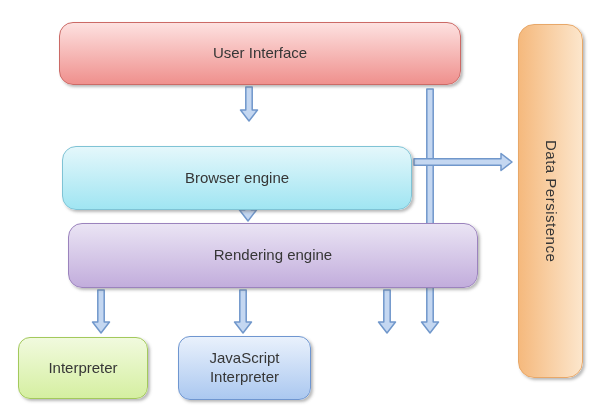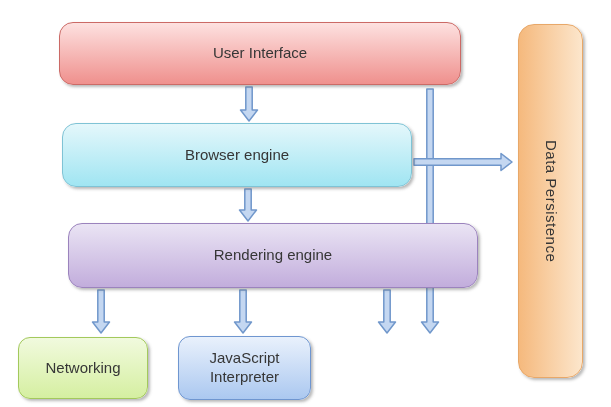--- a/index.html
+++ b/index.html
@@ -61,30 +61,30 @@
       <polygon points="239.8,290 246.2,290 246.2,322 251.5,322 243,333 234.5,322 239.8,322" fill="#c4d7f1" stroke="#7097cb" stroke-width="1.5" stroke-linejoin="round"></polygon>
       <polygon points="383.8,290 390.2,290 390.2,322 395.5,322 387,333 378.5,322 383.8,322" fill="#c4d7f1" stroke="#7097cb" stroke-width="1.5" stroke-linejoin="round"></polygon>
       <polygon points="426.8,89 433.2,89 433.2,322 438.5,322 430,333 421.5,322 426.8,322" fill="#c4d7f1" stroke="#7097cb" stroke-width="1.5" stroke-linejoin="round"></polygon>
       <polygon points="414,158.8 501,158.8 501,153.5 512,162 501,170.5 501,165.2 414,165.2" fill="#c4d7f1" stroke="#7097cb" stroke-width="1.5" stroke-linejoin="round"></polygon>
     </svg>
 
   <div class="node big" id="n-user-interface" style="background: linear-gradient(rgb(253, 225, 224), rgb(239, 144, 141)); border-color: rgb(203, 106, 102);">
     <span class="label">User Interface</span>
   </div>
 
-  <div class="node big" id="n-browser-engine" style="background: linear-gradient(rgb(228, 247, 251), rgb(160, 229, 242)); border-color: rgb(127, 195, 213);">
+  <div class="node big" id="n-browser-engine" style="background: linear-gradient(rgb(228, 247, 251), rgb(160, 229, 242)); border-color: rgb(127, 195, 213); margin-top: 23px;">
     <span class="label">Browser engine</span>
   </div>
 
   <div class="node big" id="n-rendering-engine" style="background: linear-gradient(rgb(234, 228, 244), rgb(194, 173, 220)); border-color: rgb(155, 131, 189);">
     <span class="label">Rendering engine</span>
   </div>
 
   <div class="node small" id="n-networking" style="background: linear-gradient(rgb(241, 250, 222), rgb(213, 239, 161)); border-color: rgb(163, 201, 92);">
-    <span class="label">Networking</span>
+    <span class="label">Interpreter</span>
   </div>
 
   <div class="node small" id="n-javascript-interpreter" style="background: linear-gradient(rgb(233, 241, 252), rgb(171, 200, 240)); border-color: rgb(111, 150, 208);">
     <span class="label">JavaScript Interpreter</span>
   </div>
 
 
   <div class="node big" id="n-data-persistence" style="background: linear-gradient(to right, rgb(245, 185, 125), rgb(252, 230, 204)); border-color: rgb(232, 168, 105);">
     <span class="label vertical-label">Data Persistence</span>
   </div>

